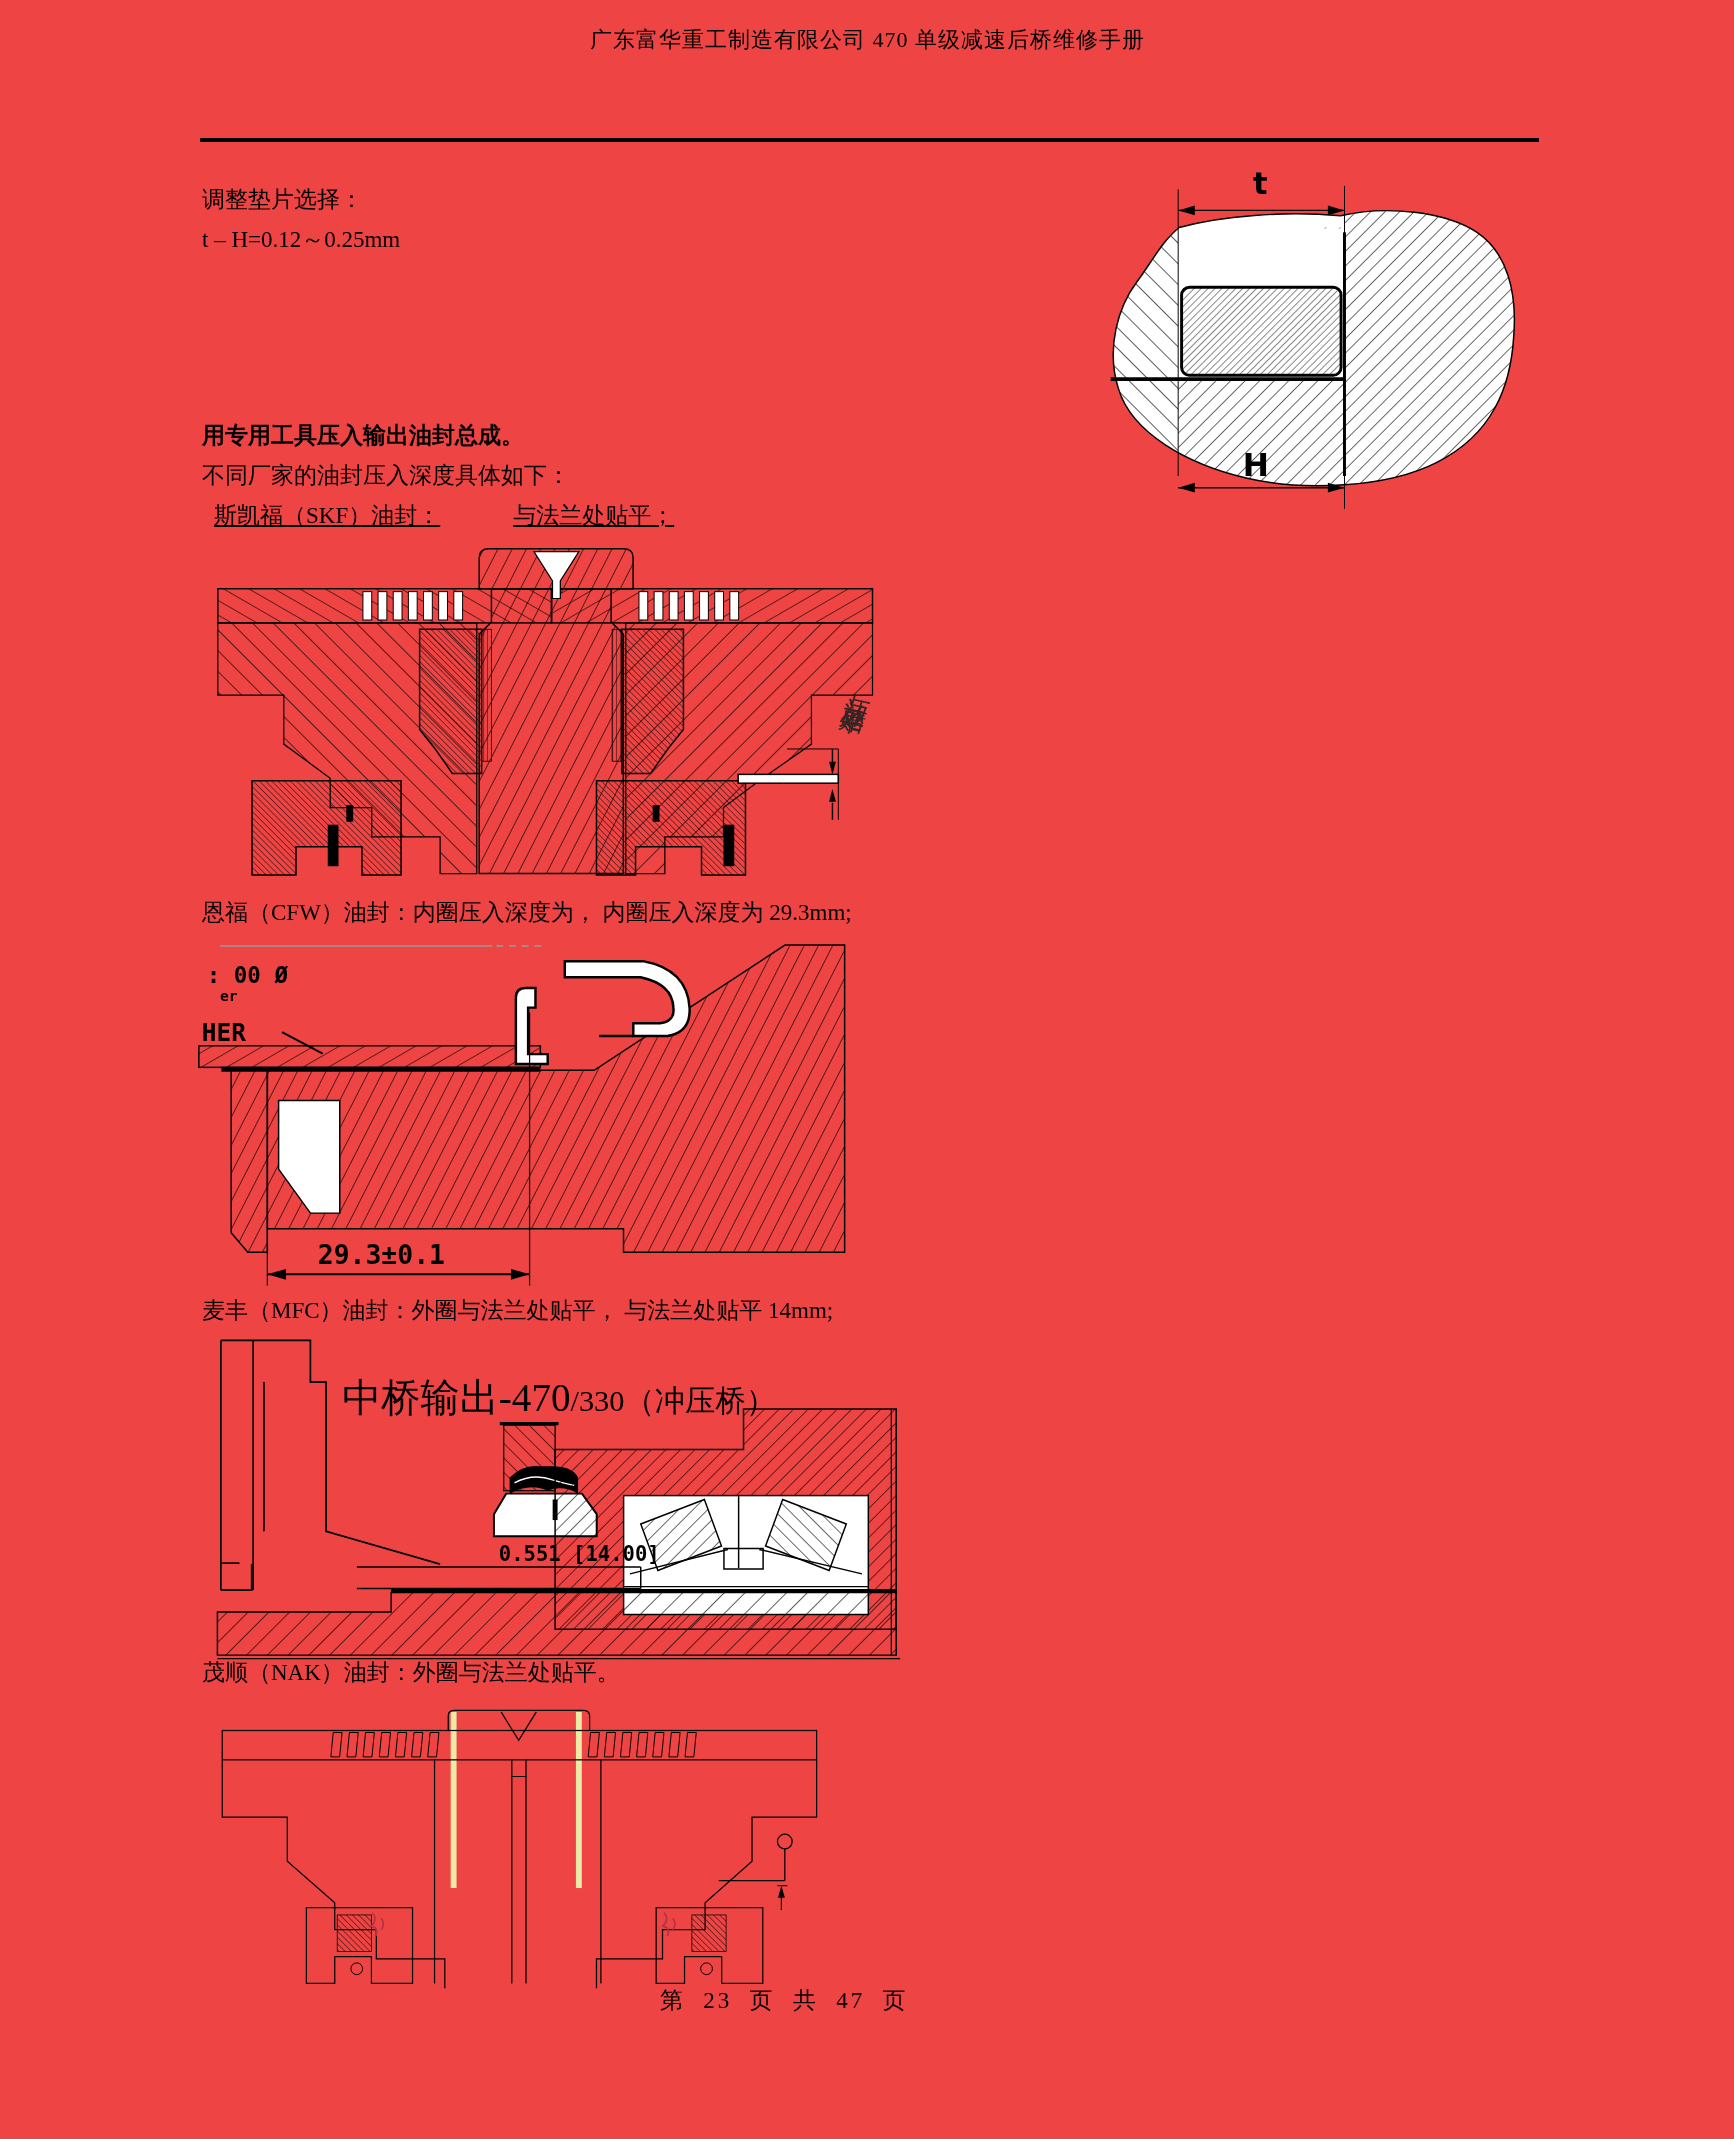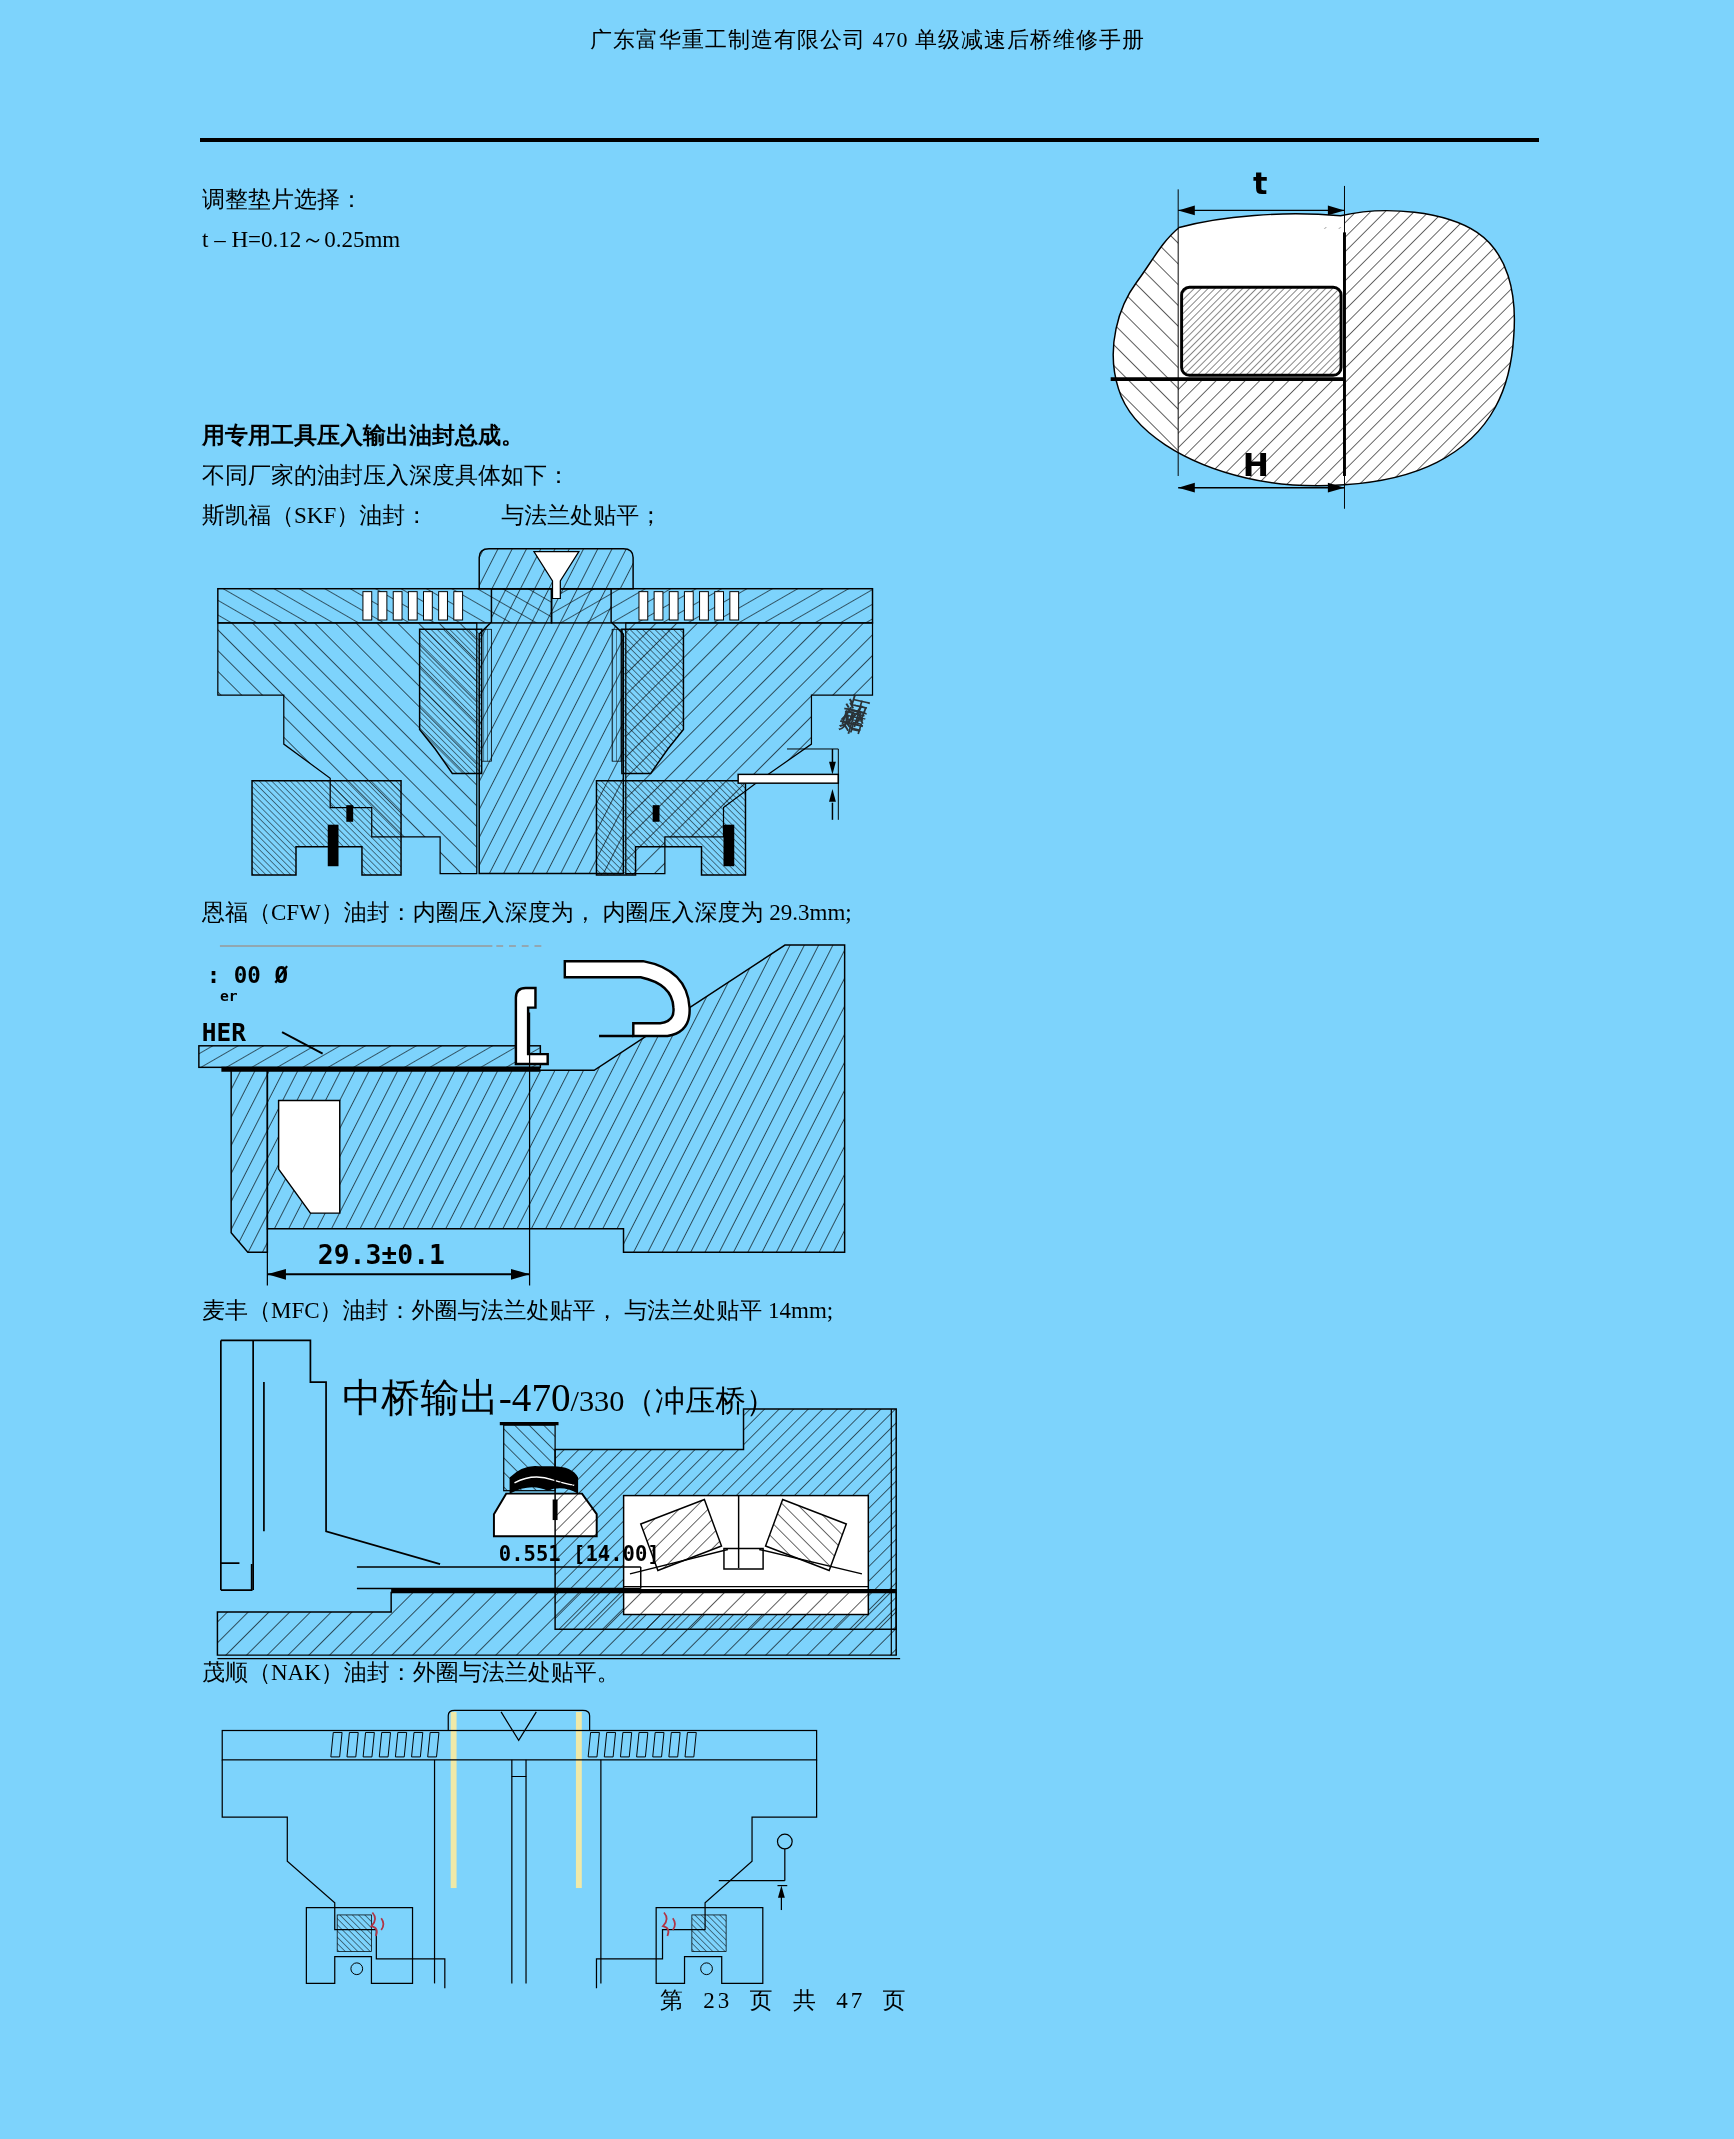--- a/index.html
+++ b/index.html
@@ -1,20 +1,20 @@
 <!DOCTYPE html>
 <html style="font-size:7.8px"><head>
 <meta charset="utf-8">
 <style>
   html,body{margin:0;padding:0;background:#888;}
   .page{
     position:relative;
     width:1735px;
     height:2140px;
-    background:#7dd3fc;
+    background:#ef4444;
     font-family:"Liberation Serif","DejaVu Serif",serif;
     color:#000;
     overflow:hidden;
   }
   .abs{position:absolute;}
   .tline{
     position:absolute;
     font-size:23px;
     line-height:1.25;
     color:#000;
@@ -131,21 +131,21 @@
     <polygon points="553,105 519,95 519,115" fill="#000"></polygon>
     <text x="366" y="72" font-size="62" font-weight="bold">t</text>
     <line x1="213" y1="672" x2="553" y2="672" stroke="#000" stroke-width="3"></line>
     <polygon points="213,672 247,662 247,682" fill="#000"></polygon>
     <polygon points="553,672 519,662 519,682" fill="#000"></polygon>
     <text x="345" y="648" font-size="64" font-weight="bold">H</text>
   </svg>
 
   <div class="tline" style="left:202px;top:422px;font-weight:bold;">用专用工具压入输出油封总成。</div>
   <div class="tline" style="left:202px;top:462px;">不同厂家的油封压入深度具体如下：</div>
-  <div class="tline" style="left:202px;top:502px;"><span>斯凯福（SKF）油封：</span><span class="skf-gap"></span><span>与法兰处贴平；</span></div>
+  <div class="tline" style="left:214px;top:502px;text-decoration:underline;"><span>斯凯福（SKF）油封：</span><span class="skf-gap"></span><span>与法兰处贴平；</span></div>
 
   <svg class="abs" style="left:205px;top:534px;" width="695" height="342" viewBox="0 0 1420 700">
 
     <rect x="25" y="112" width="683" height="70" fill="url(#pBackShallow)" stroke="#000" stroke-width="3"></rect>
     <rect x="708" y="112" width="657" height="70" fill="url(#pFwdShallow)" stroke="#000" stroke-width="3"></rect>
 
     <path fill="url(#pBackWide)" stroke="#000" stroke-width="2.5" d="M25,182 L555,182 L555,695 L480,695 L480,620 L340,620 L340,560 L255,560 L255,500 L160,430 L160,330 L25,330 Z"></path>
     <path fill="url(#pFwdWide)" stroke="#000" stroke-width="2.5" d="M860,182 L1365,182 L1365,330 L1240,330 L1240,430 L1140,500 L1060,560 L1060,620 L940,620 L940,695 L860,695 Z"></path>
 
     <path fill="url(#pDenseBack)" stroke="#000" stroke-width="3" d="M438,195 L565,195 L565,490 L505,490 L470,440 L438,400 Z"></path>

